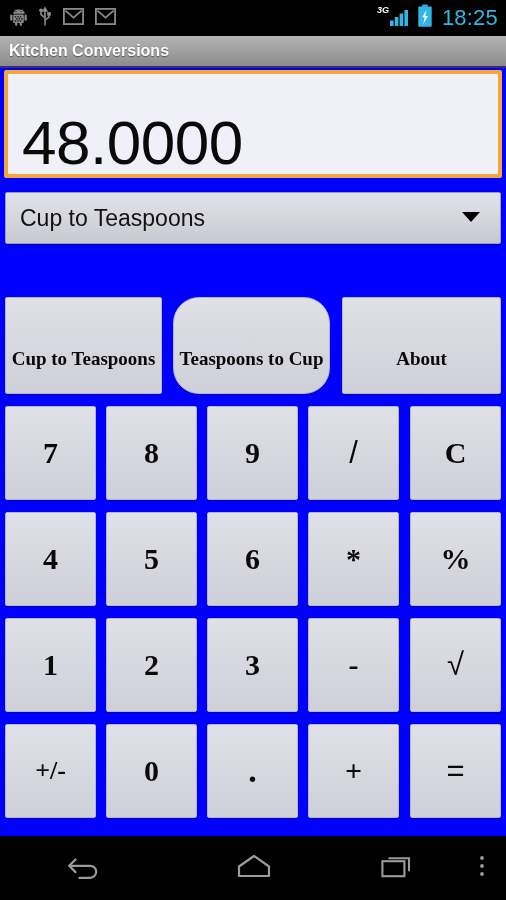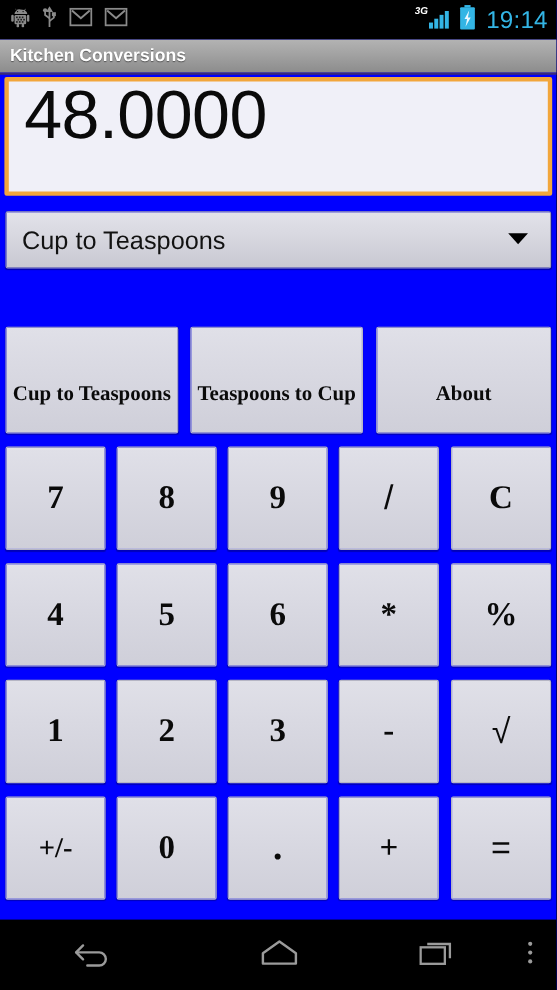--- a/index.html
+++ b/index.html
@@ -38,21 +38,21 @@
     color:#ffffff; font-size:16px; font-weight:bold; padding-left:9px;
     text-shadow:0 1px 1px rgba(0,0,0,.45);
     font-family:"Liberation Sans", sans-serif;
     text-align:center;
   }
 
   
   .display{
     position:absolute; left:4px; top:70px; width:498px; height:108px;
     background:#F0F0F8; border:4px solid #F2A63C; border-radius:2px;
-    display:flex; align-items:flex-start; overflow:hidden;
+    display:flex; align-items:flex-end; overflow:hidden;
   }
   .display .val{
     font-size:62px; color:#0a0a0a; padding-left:14px; line-height:1;
     letter-spacing:-0.5px; font-family:"Liberation Sans", sans-serif;
     white-space:nowrap;
   }
 
   
   .spinner{
     position:absolute; left:5px; top:192px; width:496px; height:52px;
@@ -173,21 +173,21 @@
         </svg>
       </span>
 
       <span class="sb-icon">
         <svg width="16" height="24" viewBox="0 0 16 24">
           <rect x="5.2" y="0.6" width="5.6" height="2.2" fill="#33B5E5"></rect>
           <rect x="1.3" y="2.6" width="13.4" height="20.2" rx="1" fill="#33B5E5"></rect>
           <polygon points="9.6,5.4 5.3,13.2 7.6,13.2 6.2,20.4 10.9,12.0 8.4,12.0" fill="#eaf7ff"></polygon>
         </svg>
       </span>
-      <span class="sb-time">19:14</span>
+      <span class="sb-time">18:25</span>
     </div>
   </div>
 
   <div class="titlebar">
     <span class="t">Kitchen Conversions</span>
   </div>
 
   <div class="display">
     <span class="val">48.0000</span>
   </div>
@@ -198,21 +198,21 @@
       <svg width="22" height="14" viewBox="0 0 22 14">
         <polygon points="2,3 20,3 11,13" fill="#000000"></polygon>
       </svg>
     </span>
   </div>
 
   <div id="buttons-layer">
       <div class="btn convbtn" style="left: 5px; top: 297px; width: 157px; height: 97px;">
         <span>Cup to Teaspoons</span>
       </div>
-      <div class="btn convbtn" style="left: 173px; top: 297px; width: 157px; height: 97px;">
+      <div class="btn convbtn" style="left: 173px; top: 297px; width: 157px; height: 97px; border-radius: 26px;">
         <span>Teaspoons to Cup</span>
       </div>
       <div class="btn convbtn" style="left: 342px; top: 297px; width: 159px; height: 97px;">
         <span>About</span>
       </div>
       <div class="btn key" style="left: 5px; top: 406px; width: 91px; height: 94px;">
         <span>7</span>
       </div>
       <div class="btn key" style="left: 106px; top: 406px; width: 91px; height: 94px;">
         <span>8</span>

